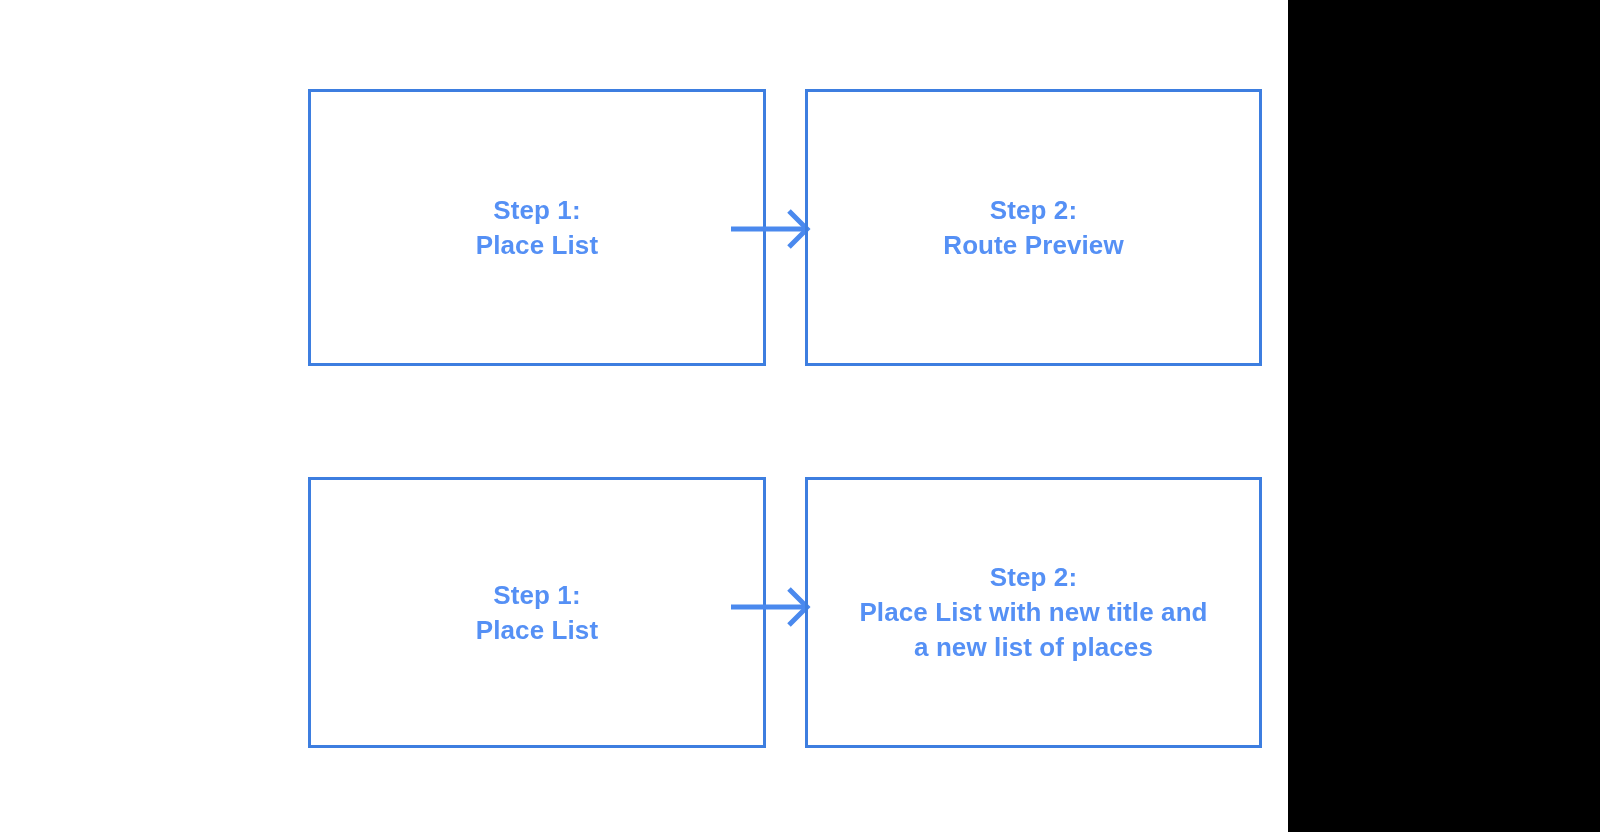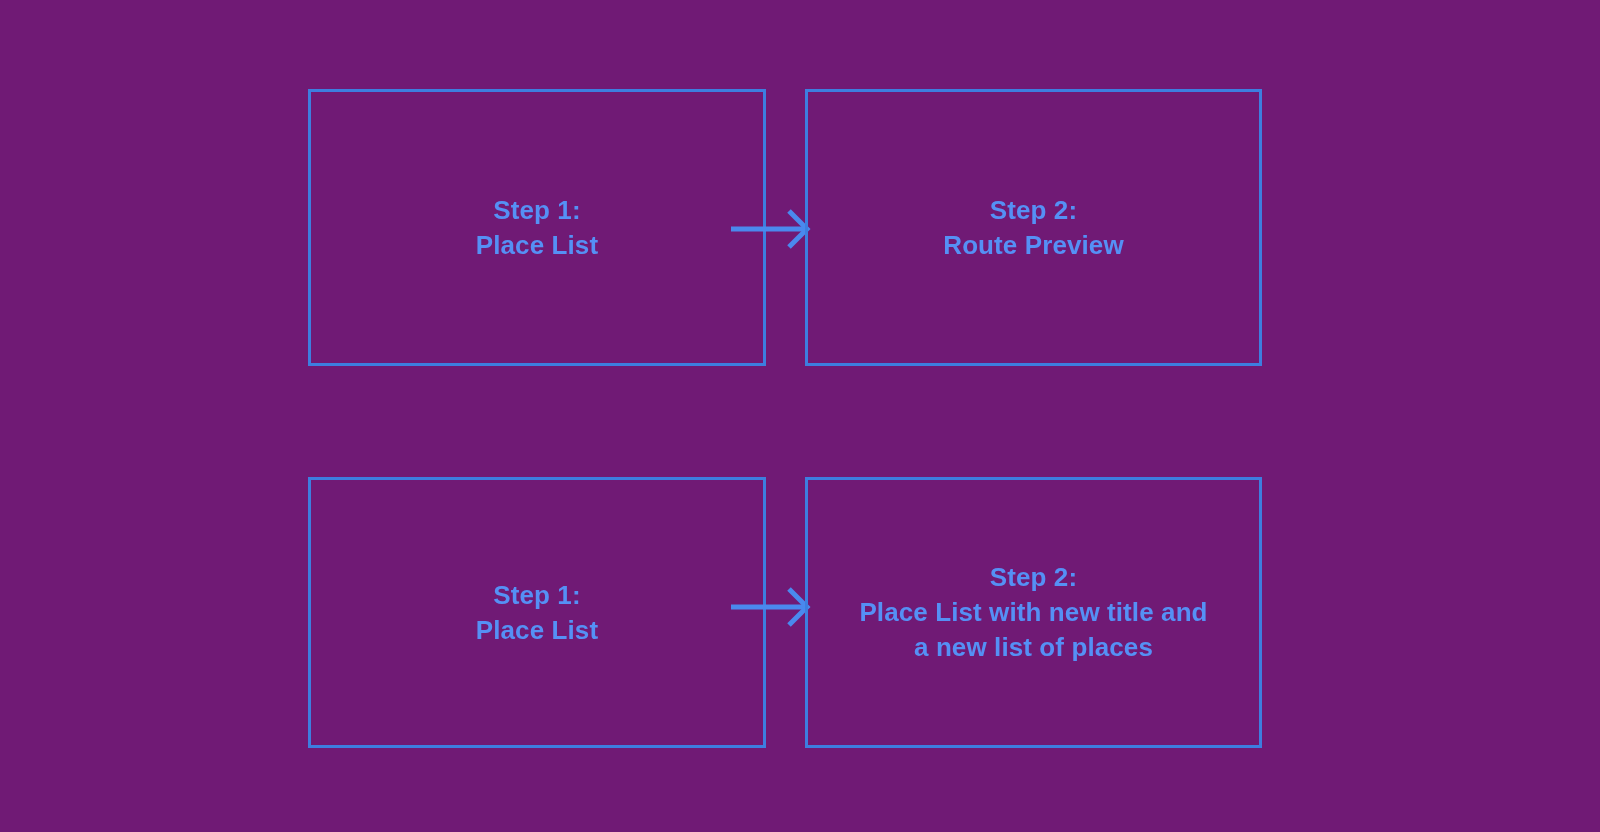--- a/index.html
+++ b/index.html
@@ -9,23 +9,23 @@
     background: #000000;
   }
   body {
     width: 1600px;
     height: 832px;
     overflow: hidden;
     font-family: "Liberation Sans", "DejaVu Sans", sans-serif;
   }
   #canvas {
     position: relative;
-    width: 1600px;
+    width: 1288px;
     height: 832px;
-    background: #701a75;
+    background: #ffffff;
   }
 
   
   .step-box {
     position: absolute;
     box-sizing: border-box;
     border: 3px solid #3d7ee0;
     background: transparent;
     display: flex;
     align-items: center;

